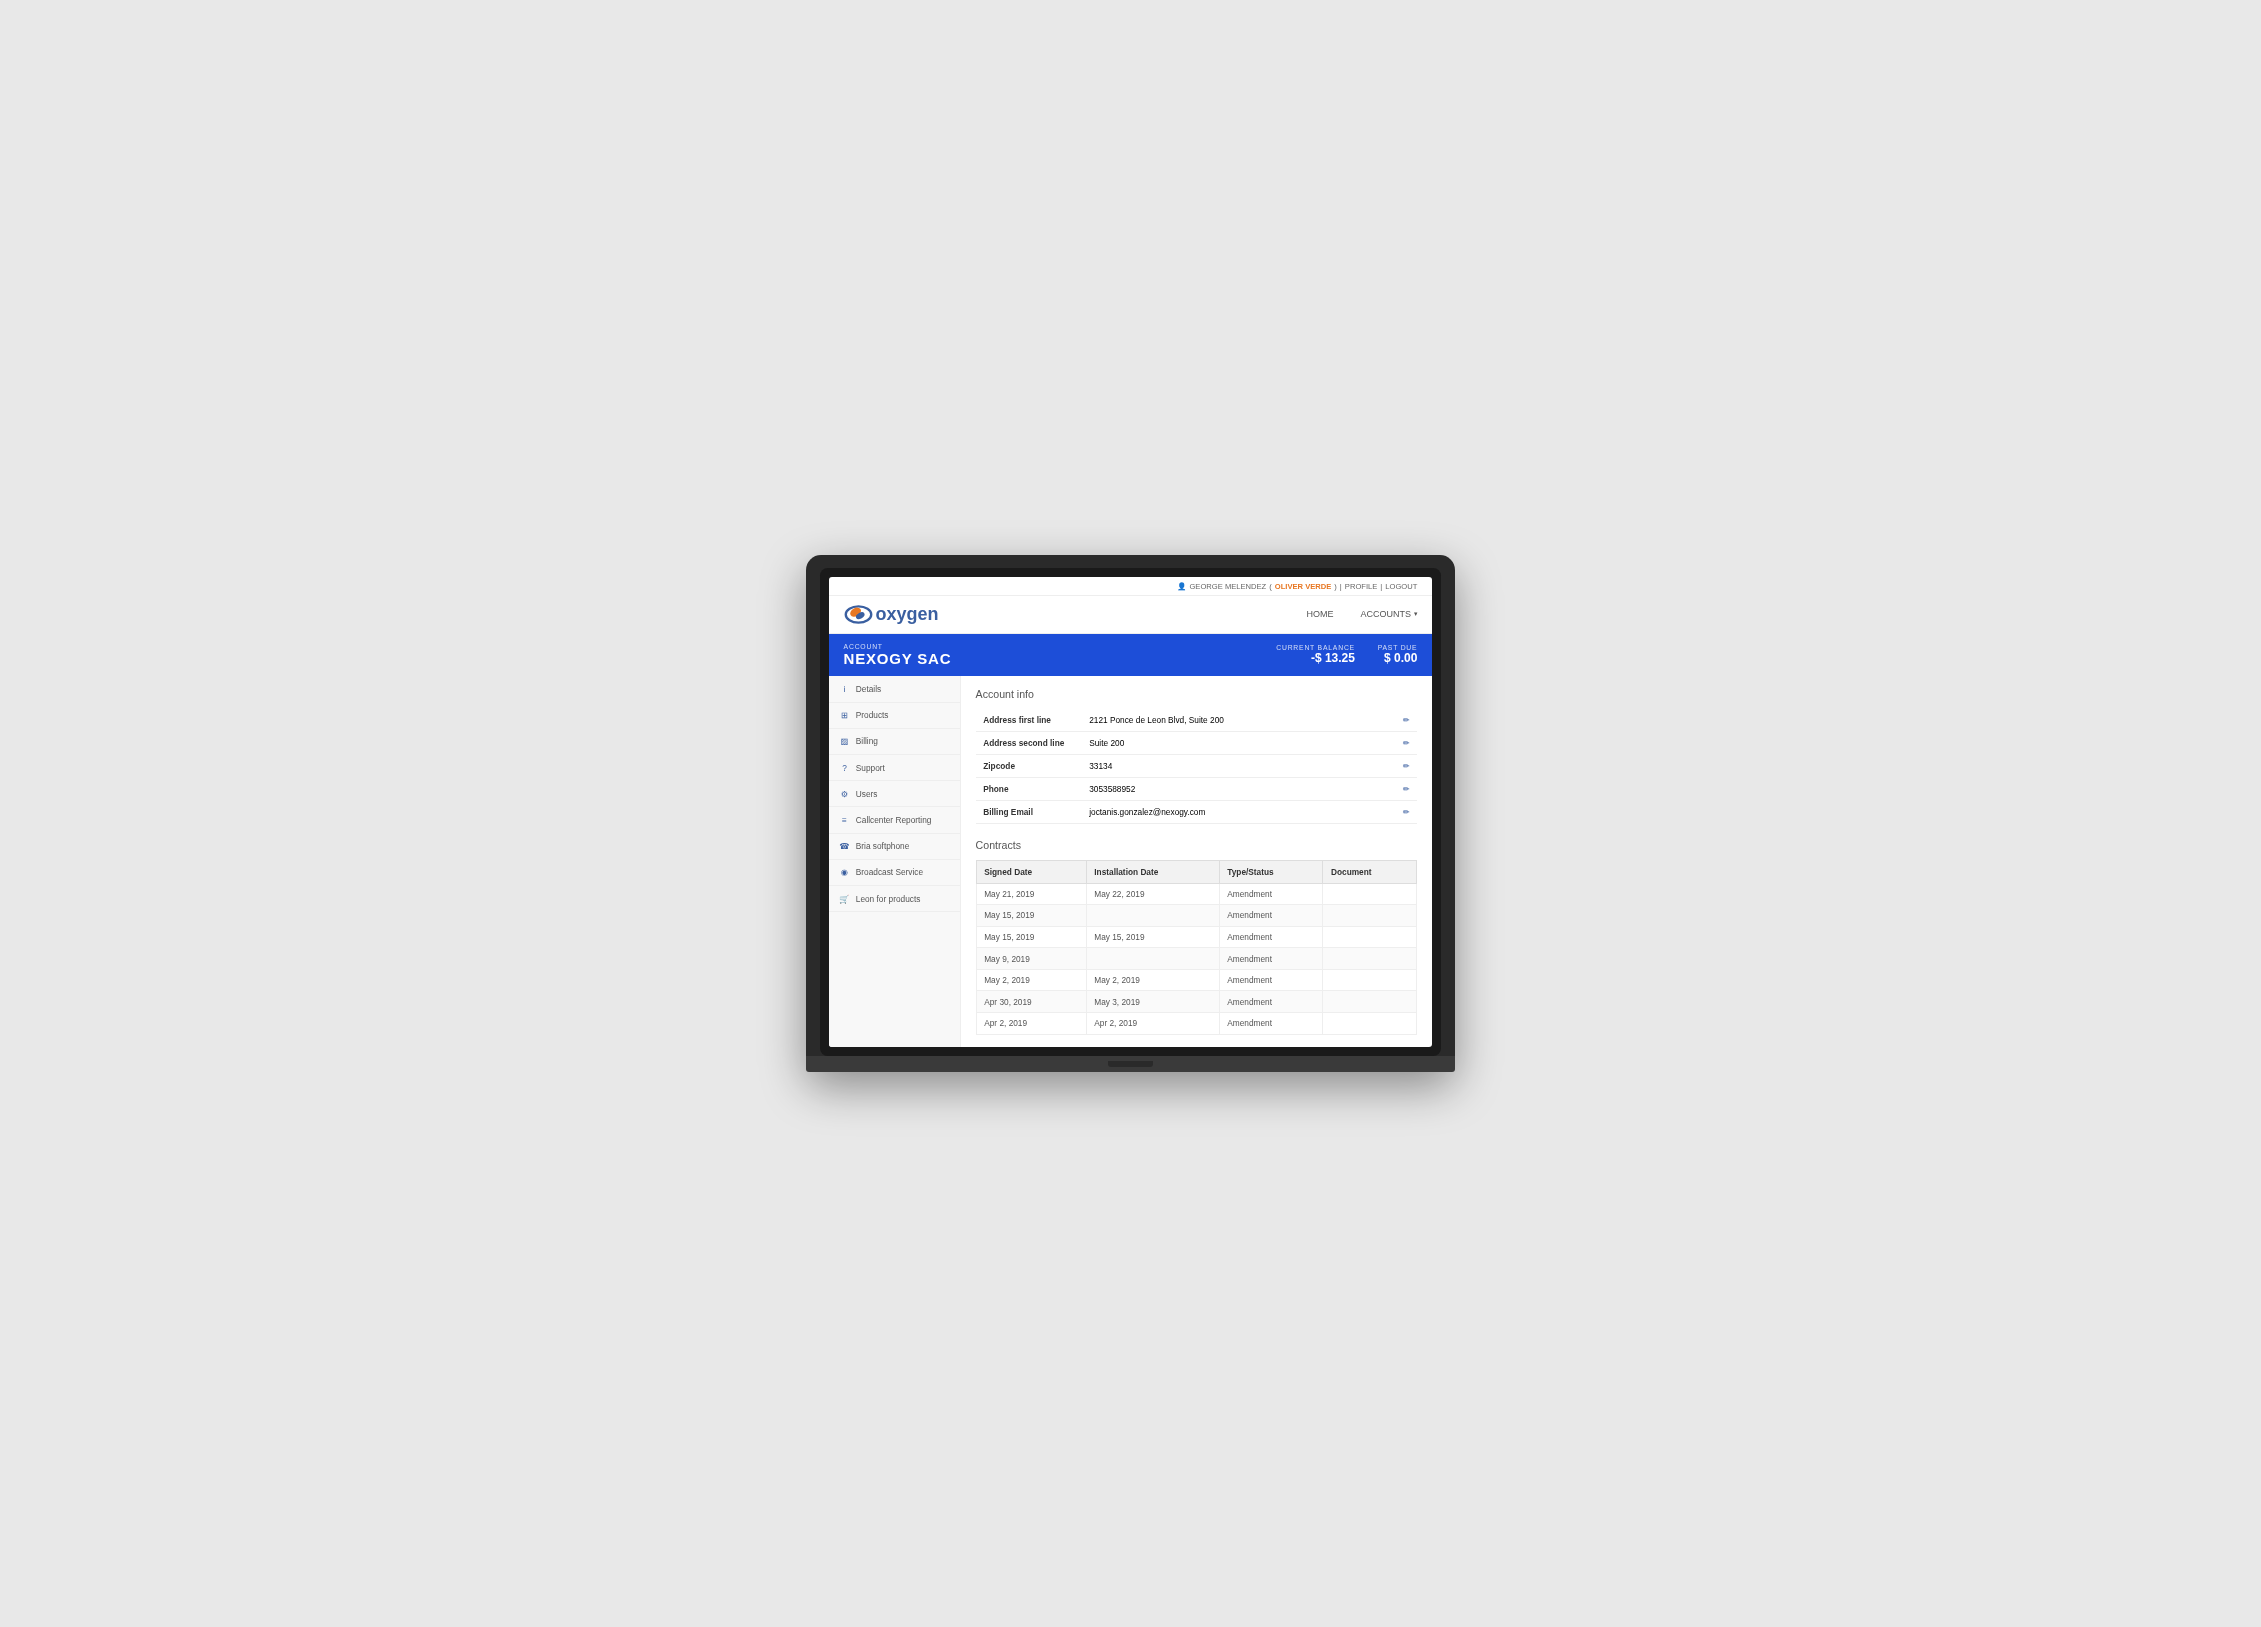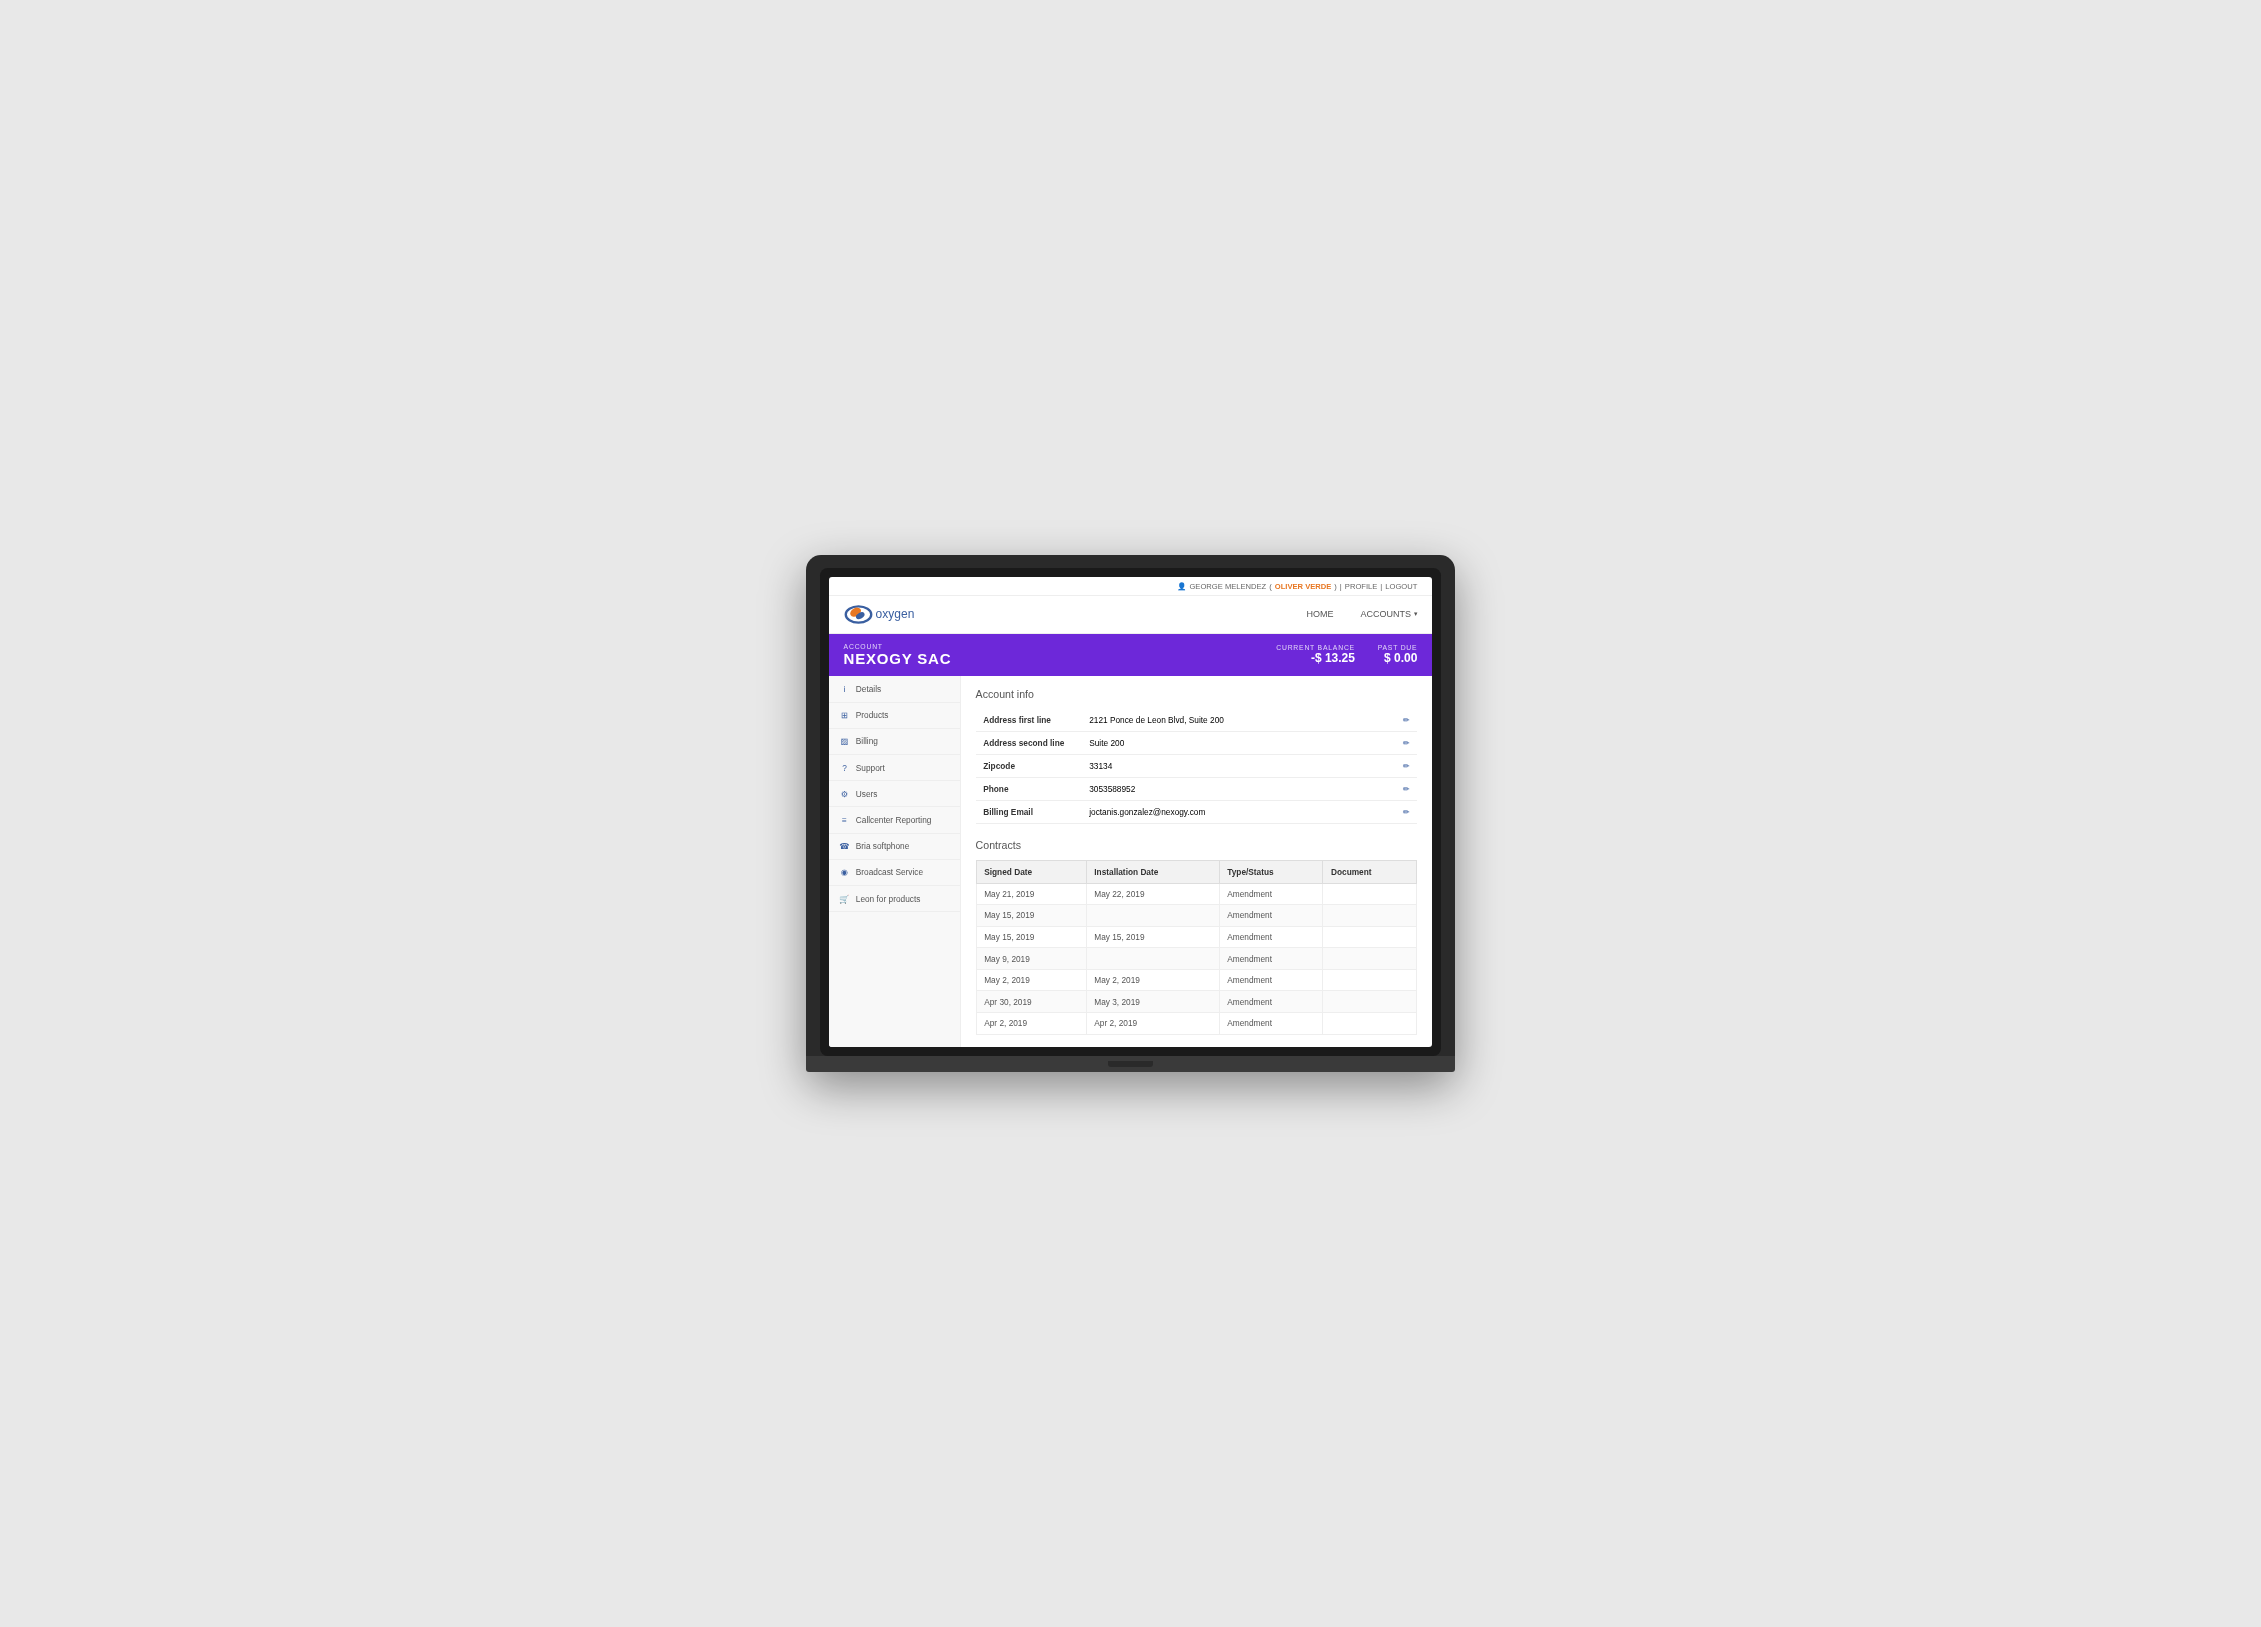--- a/index.html
+++ b/index.html
@@ -96,23 +96,23 @@
       align-items: center;
       gap: 3px;
     }
 
     .logo-icon {
       width: 29px;
       height: 21px;
     }
 
     .logo-text {
-      font-size: 12px;
+      font-size: 18px;
       color: #e87722;
-      font-weight: normal;
+      font-weight: bold;
     }
 
     .logo-text span {
       color: #3a5fa0;
     }
 
     .nav-links {
       display: flex;
       align-items: center;
       gap: 27px;
@@ -126,21 +126,21 @@
     }
 
     .nav-links .accounts-link {
       display: flex;
       align-items: center;
       gap: 3px;
     }
 
     
     .account-header {
-      background: #6d28d9;
+      background: #1d4ed8;
       padding: 9px 15px;
       display: flex;
       justify-content: space-between;
       align-items: center;
       color: white;
     }
 
     .account-title-section .account-label {
       font-size: 6.8px;
       letter-spacing: 0.8px;

